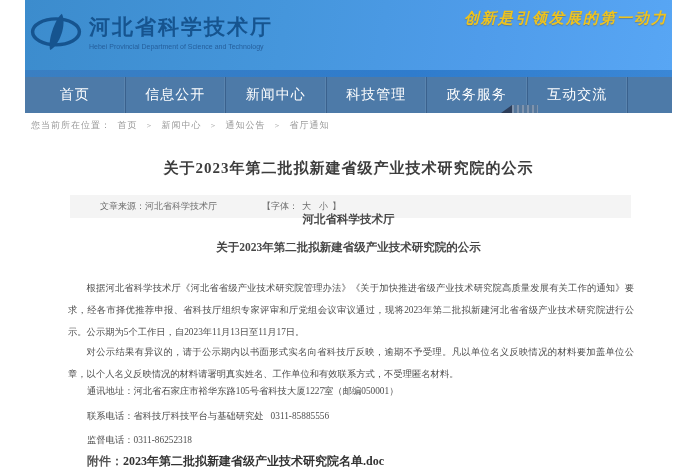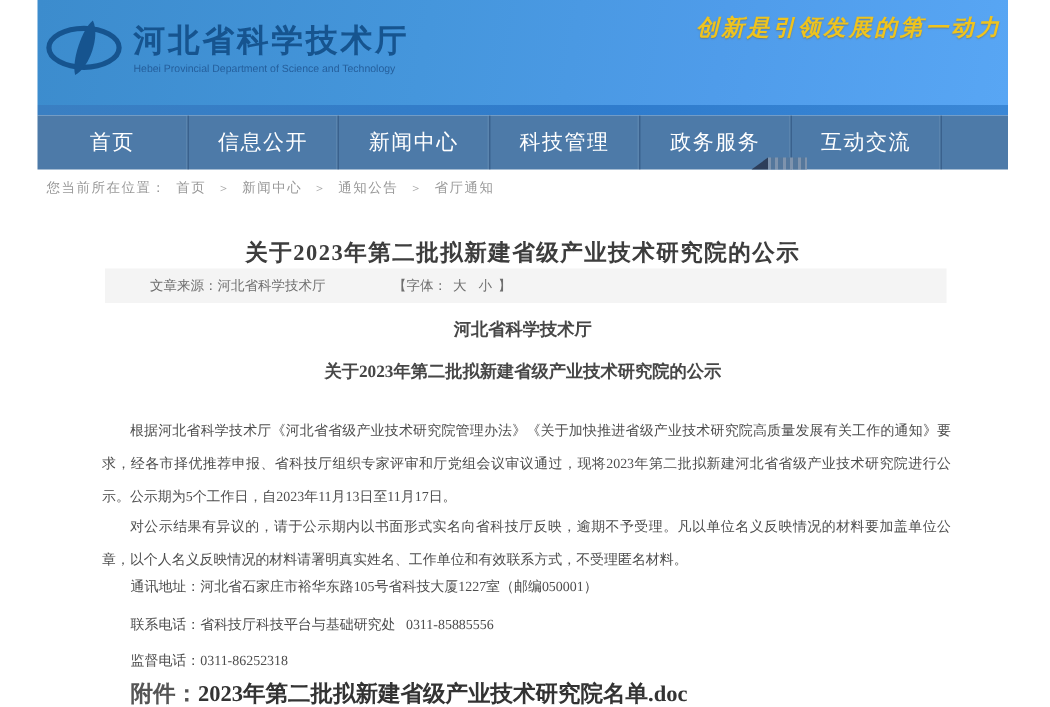--- a/index.html
+++ b/index.html
@@ -36,42 +36,42 @@
 
   
   .breadcrumb{position:absolute;left:6px;top:119px;font-size:9px;color:#999;letter-spacing:1px;}
   .breadcrumb a{color:#999;text-decoration:none;margin:0 3px;cursor:pointer;}
   .crumb-sep{color:#aaa;margin:0 1px;font-size:8px;}
 
   
   .article-title{position:absolute;left:0;top:149px;width:647px;text-align:center;
        font-family:"Liberation Serif","DejaVu Serif",serif;font-weight:bold;
        font-size:15px;color:#3d3d3d;letter-spacing:1px;}
-  .meta-bar{position:absolute;left:45px;top:179px;width:561px;height:23px;background:#f4f4f4;
+  .meta-bar{position:absolute;left:45px;top:195px;width:561px;height:23px;background:#f4f4f4;
        display:flex;align-items:center;font-size:9px;color:#6e6e6e;padding-left:30px;box-sizing:border-box;}
   .meta-source{width:162px;}
   .meta-time{width:170px;}
   .meta-font b{font-weight:normal;cursor:pointer;color:#6e6e6e;}
   .meta-font .sz{margin:0 4px;cursor:pointer;}
 
   
   .doc{font-family:"Liberation Serif","DejaVu Serif",serif;color:#4d4d4d;}
   .doc-org{position:absolute;left:0;top:212px;width:647px;text-align:center;
        font-weight:bold;font-size:11.5px;color:#474747;}
   .doc-title{position:absolute;left:0;top:240px;width:647px;text-align:center;
        font-weight:bold;font-size:11.5px;color:#474747;}
   .para{position:absolute;left:43px;width:566px;font-size:9.3px;line-height:22px;
        text-indent:2em;text-align:justify;color:#4d4d4d;}
   .para-1{top:268px;}
   .para-2{top:332px;}
   .contact{position:absolute;left:62px;font-size:9.3px;color:#4d4d4d;white-space:pre;}
   .contact-1{top:385px;font-family:Liberation Serif, serif;}
   .contact-2{top:410px;}
   .contact-3{top:434px;}
-  .attachment{position:absolute;left:62px;top:453px;font-size:15px;color:#555;font-weight:bold;}
+  .attachment{position:absolute;left:62px;top:453px;font-size:12px;color:#555;font-weight:bold;}
   .attachment a{color:#333;text-decoration:none;cursor:pointer;font-weight:bold;}
 </style>
 </head>
 <body>
 
 <div class="page">
   <div class="content-col">
 
     <header class="banner">
       <div class="brand">

